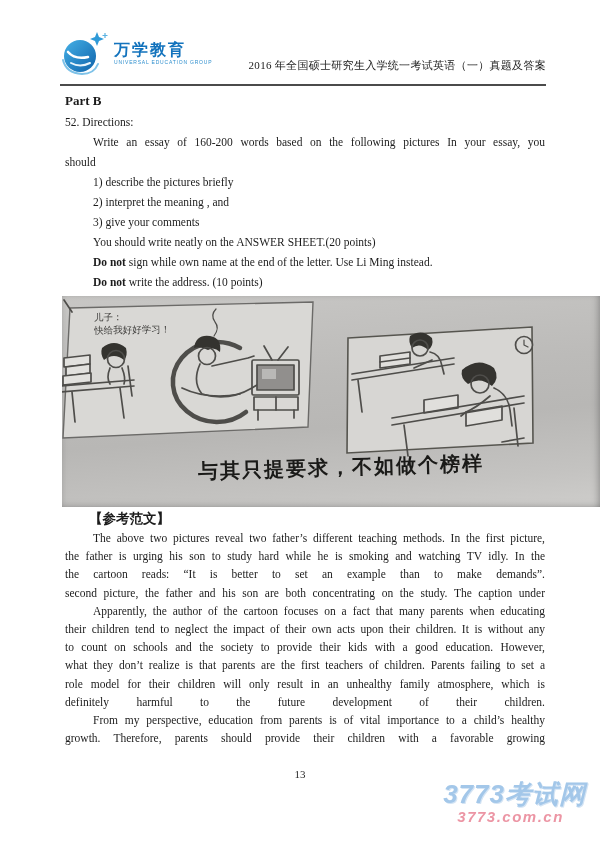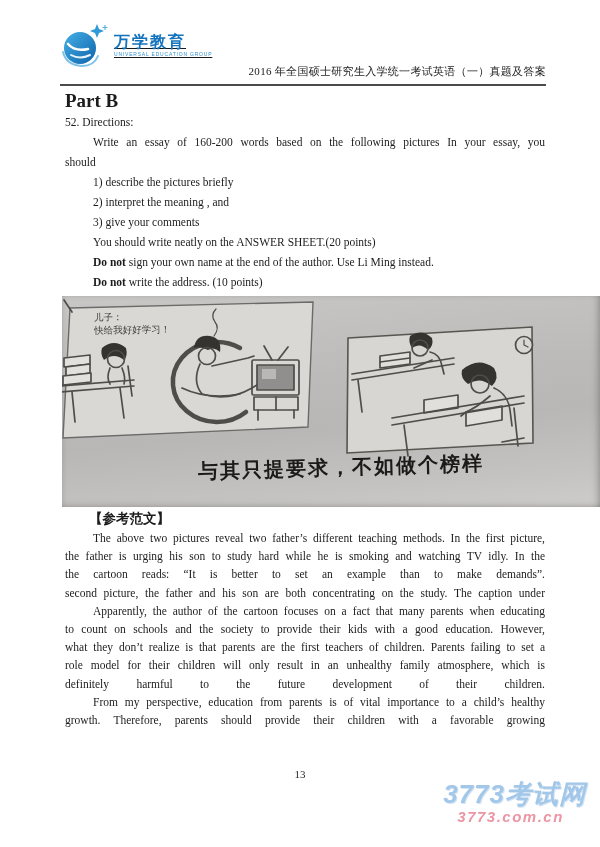--- a/index.html
+++ b/index.html
@@ -9,38 +9,38 @@
     margin:0 auto; overflow:hidden;
     font-family:"Liberation Serif", serif; color:#1c1c1c;
   }
 
   
   .header {
     position:absolute; left:60px; top:34px; width:486px; height:52px;
     border-bottom:2px solid #4b4b4b;
     display:flex; justify-content:space-between; align-items:flex-end;
   }
-  .logo { display:flex; align-items:center; gap:6px; padding-bottom:16px;text-decoration:underline; }
+  .logo { display:flex; align-items:center; gap:6px; padding-bottom:8px; }
   .logo-text-block { display:flex; flex-direction:column; }
   .logo-brand {
     font-family:"Liberation Sans", sans-serif; font-weight:bold;
     font-size:16px; letter-spacing:2px; color:#1373bd; line-height:18px;
   }
   .logo-sub {
     font-family:"Liberation Sans", sans-serif; font-size:5px;
     letter-spacing:0.8px; color:#2f8fce; line-height:7px;
   }
-  .header-title { font-size:11px; color:#222; padding-bottom:5px; letter-spacing:0.3px;text-align:center; }
+  .header-title { font-size:11px; color:#222; padding-bottom:11px; letter-spacing:0.3px;text-align:center; }
 
   
   .content {
     position:absolute; left:65px; top:90px; width:480px;
     font-size:11.5px; line-height:20px;
   }
-  .part-b { font-size:19px; font-weight:bold; line-height:22px; }
+  .part-b { font-size:13px; font-weight:bold; line-height:22px; }
   .q-head { font-weight:normal; }
   .jline { text-align:justify; text-align-last:justify; }
   .endline { text-align-last:left; }
   .indent { text-indent:28px; }
   .dl { line-height:20px; }
   .item, .note { padding-left:28px; }
   .note b { font-weight:bold; }
 
   
   .photo {
@@ -111,21 +111,21 @@
     <div id="intro-lines">
         <div class="dl jline indent">Write an essay of 160-200 words based on the following pictures In your essay, you</div>
         <div class="dl jline endline">should</div>
       </div>
     <div id="dir-items">
         <div class="dl item">1) describe the pictures briefly</div>
         <div class="dl item">2) interpret the meaning , and</div>
         <div class="dl item">3) give your comments</div>
       </div>
     <div class="dl note">You should write neatly on the ANSWER SHEET.(20 points)</div>
-    <div class="dl note"><b>Do not</b><span> sign your own name at the end of the author. Use Li Ming instead.</span></div>
+    <div class="dl note"><b>Do not</b><span> sign while own name at the end of the letter. Use Li Ming instead.</span></div>
     <div class="dl note"><b>Do not</b><span> write the address. (10 points)</span></div>
   </div>
 
   <div class="photo">
     <svg width="476" height="211" viewBox="0 0 476 211">
 
       <polygon points="8,12 251,6 246,131 1,142" fill="#d9d8d5" stroke="#6b6a68" stroke-width="1.4"></polygon>
 
       <polygon points="286,42 470,31 471,147 285,157" fill="#d7d6d3" stroke="#56554f" stroke-width="1.6"></polygon>
       <g stroke="#4e4d4a" stroke-width="1.7" fill="none" stroke-linecap="round" stroke-linejoin="round">
@@ -196,20 +196,21 @@
   </div>
 
   <div class="essay">
     <div class="essay-label">【参考范文】</div>
     <div id="essay-paras">
         <div class="eline indent">The above two pictures reveal two father’s different teaching methods. In the first picture,</div>
         <div class="eline">the father is urging his son to study hard while he is smoking and watching TV idly. In the</div>
         <div class="eline endline">the cartoon reads: “It is better to set an example than to make demands”.</div>
         <div class="eline">second picture, the father and his son are both concentrating on the study. The caption under</div>
         <div class="eline indent">Apparently, the author of the cartoon focuses on a fact that many parents when educating</div>
+        <div class="eline">their children tend to neglect the impact of their own acts upon their children. It is without any</div>
         <div class="eline">to count on schools and the society to provide their kids with a good education. However,</div>
         <div class="eline">what they don’t realize is that parents are the first teachers of children. Parents failing to set a</div>
         <div class="eline">role model for their children will only result in an unhealthy family atmosphere, which is</div>
         <div class="eline endline">definitely harmful to the future development of their children.</div>
         <div class="eline indent">From my perspective, education from parents is of vital importance to a child’s healthy</div>
         <div class="eline">growth. Therefore, parents should provide their children with a favorable growing</div>
       </div>
   </div>
 
   <div class="pagenum">13</div>

